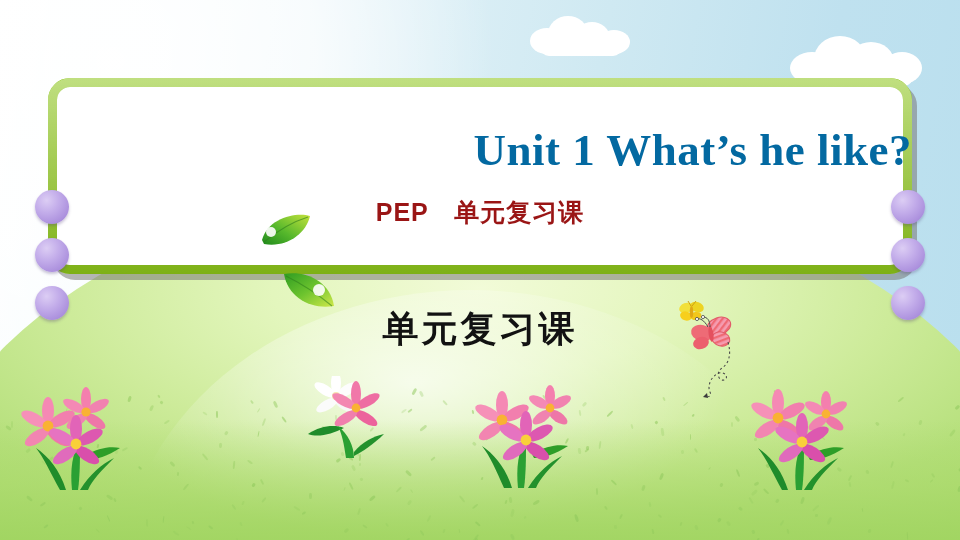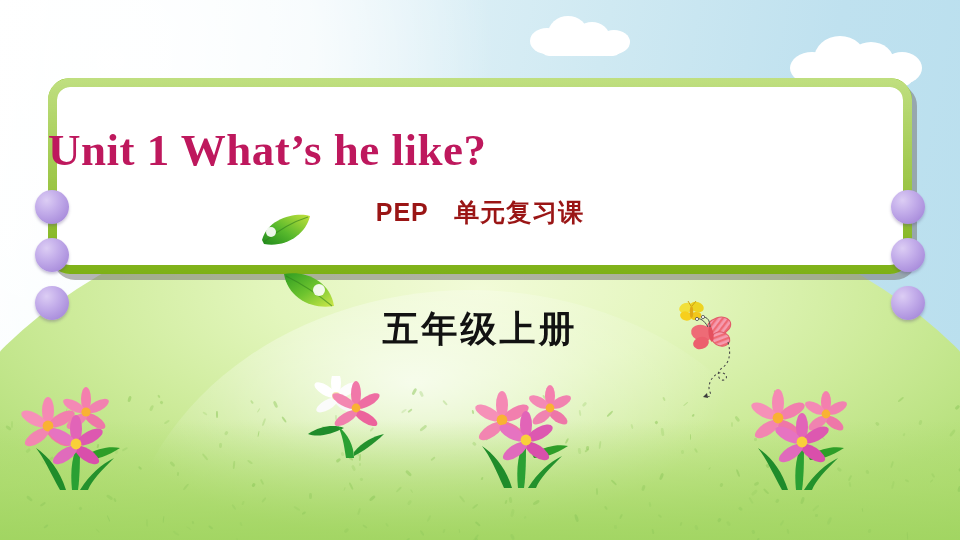--- a/index.html
+++ b/index.html
@@ -68,23 +68,23 @@
   }
 
   .bead{
     position:absolute;width:34px;height:34px;border-radius:50%;
     background:radial-gradient(circle at 34% 30%, #dccdf4 0%, #c3adea 38%, #ad92de 72%, #9b7dd2 100%);
     box-shadow:0 2px 3px rgba(80,60,120,.30);
   }
 
   
   .title{
-    position:absolute;left:0;top:46px;width:864px;text-align:left;
+    position:absolute;left:0;top:46px;width:864px;text-align:right;
     font-family:"Liberation Serif", serif;font-weight:bold;
-    font-size:45px;color:#be185d;letter-spacing:.5px;white-space:nowrap;
+    font-size:45px;color:#0369a1;letter-spacing:.5px;white-space:nowrap;
   }
   .subtitle{
     position:absolute;left:0;top:118px;width:864px;text-align:center;
     font-family:"Liberation Sans", sans-serif;font-weight:bold;
     font-size:25px;color:#9a1515;letter-spacing:1px;white-space:nowrap;
   }
   .lesson-type{
     position:absolute;left:0;top:305px;width:960px;text-align:center;
     font-family:"Liberation Sans", sans-serif;font-weight:bold;
     font-size:36px;color:#121212;letter-spacing:3px;white-space:nowrap;
@@ -526,15 +526,15 @@
         <ellipse cx="0" cy="-15" rx="6" ry="14" fill="#e264b8"></ellipse>
         <ellipse cx="14" cy="-7" rx="6" ry="14" fill="#dd58b0" transform="rotate(62 14 -7)"></ellipse>
         <ellipse cx="11" cy="11" rx="6" ry="14" fill="#d94fab" transform="rotate(124 11 11)"></ellipse>
         <ellipse cx="-11" cy="11" rx="6" ry="14" fill="#e06bbc" transform="rotate(-124 -11 11)"></ellipse>
         <ellipse cx="-14" cy="-7" rx="6" ry="14" fill="#e673c1" transform="rotate(-62 -14 -7)"></ellipse>
         <circle cx="0" cy="0" r="5.4" fill="#f9d03a"></circle>
       </g>
     </g>
   </svg>
 
-  <div class="lesson-type">五年级上册</div>
+  <div class="lesson-type">单元复习课</div>
 
 </div>
 
 </body></html>

